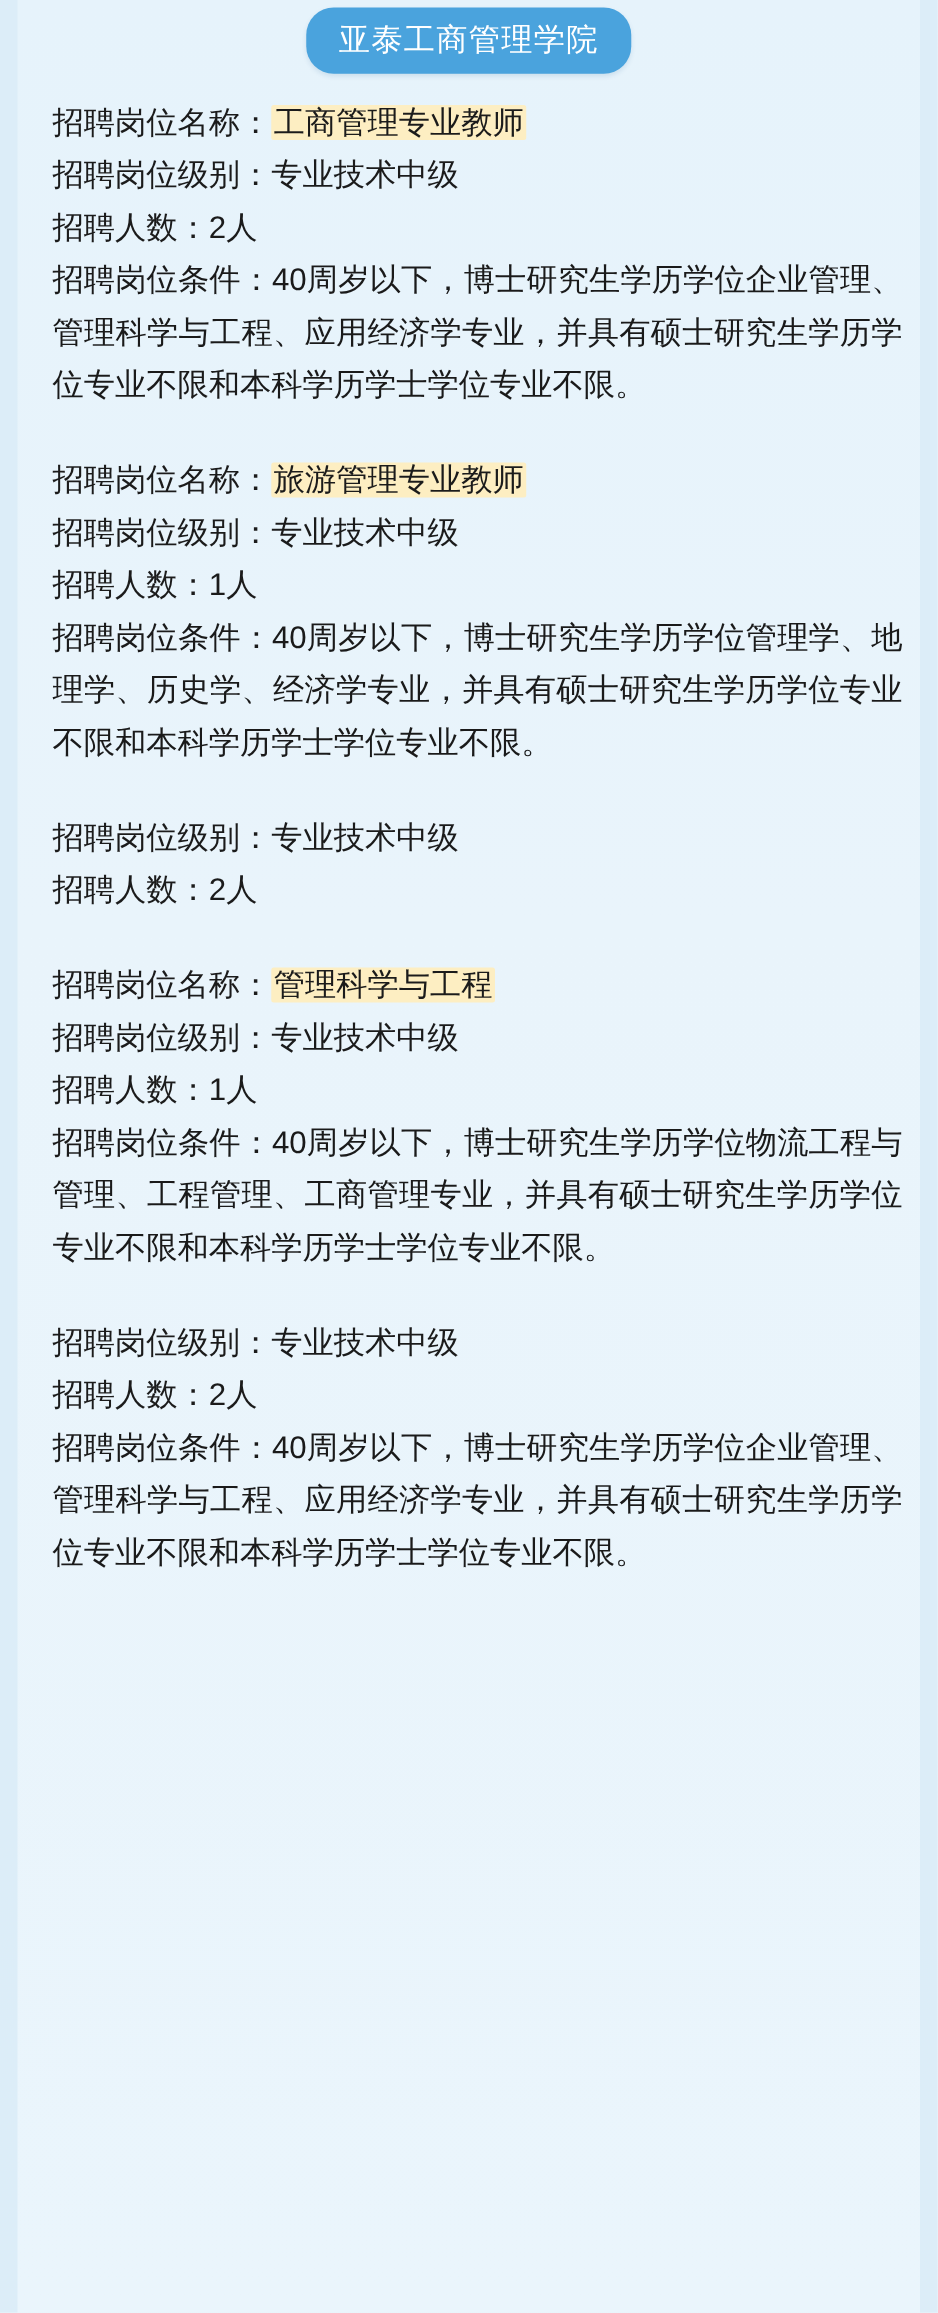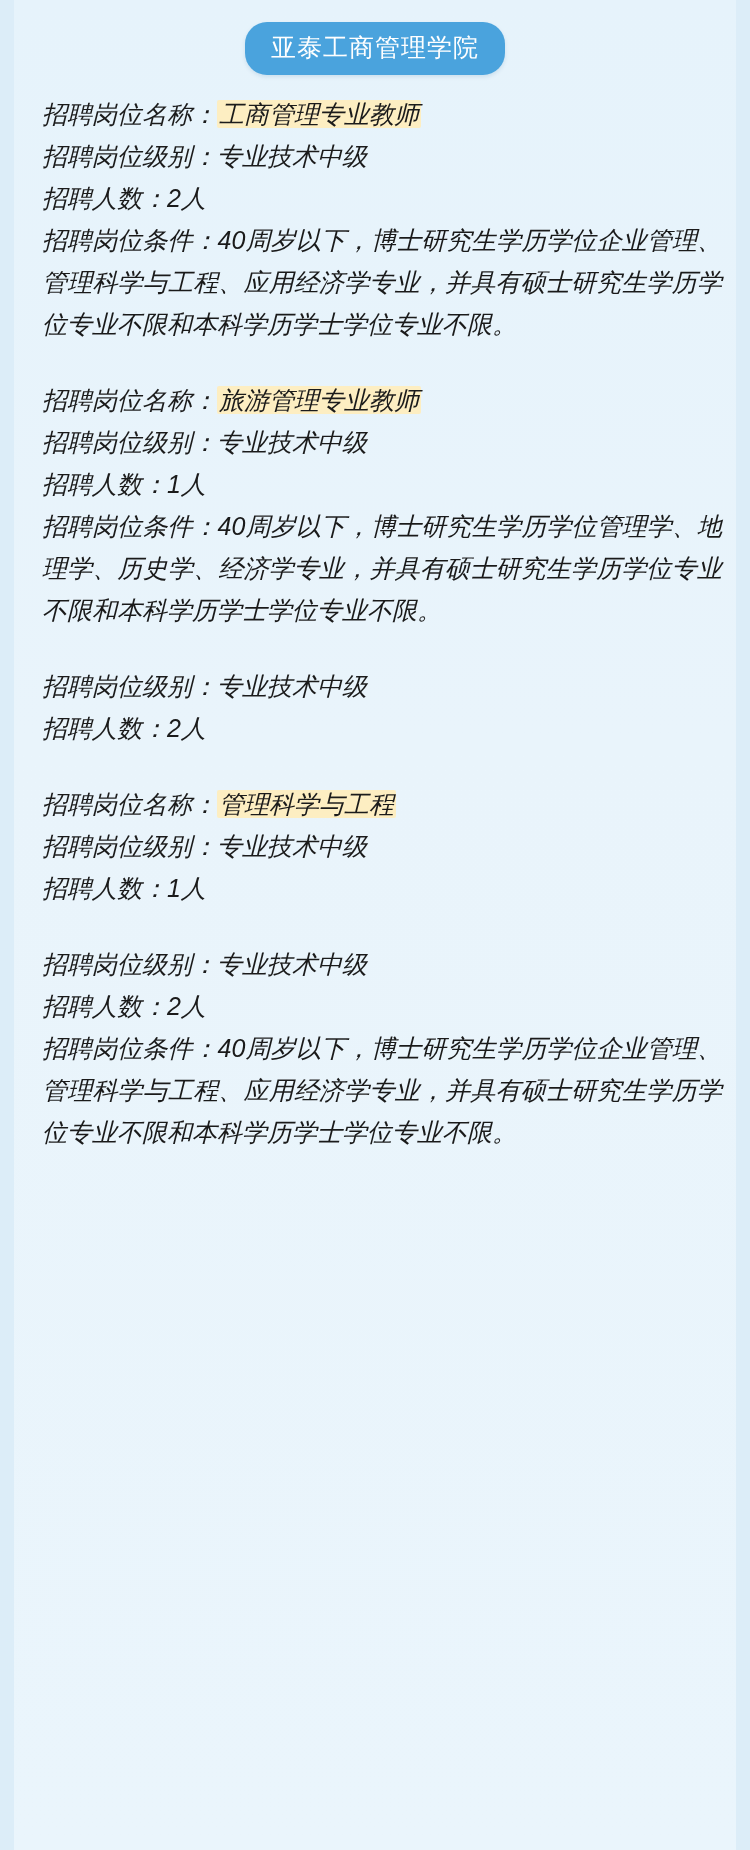--- a/index.html
+++ b/index.html
@@ -32,40 +32,39 @@
   }
   .right-rail {
     position: absolute;
     right: 0;
     top: 0;
     bottom: 0;
     width: 14px;
     background: #dcedf8;
   }
   .header-wrap {
-    padding-top: 22px;
+    padding-top: 6px;
     text-align: center;
     text-decoration: underline;
   }
   .title-pill {
     display: inline-block;
     background: #4aa3dd;
     color: #ffffff;
     font-size: 25px;
     letter-spacing: 1px;
     padding: 9px 26px 11px 26px;
     border-radius: 22px;
     box-shadow: 0 2px 4px rgba(0, 80, 140, 0.12);
   }
   .content {
     padding: 18px 28px 0 42px;
   }
   .job-block {
     margin-bottom: 34px;
-    font-style: italic;
   }
   .line {
     font-size: 25px;
     line-height: 42px;
     color: #1b1b1b;
   }
   .label {
     font-size: 25px;
   }
   .hl {
@@ -138,20 +137,23 @@
     <div class="job-block">
       <div class="line">
         <span class="label">招聘岗位名称：</span><span class="hl">管理科学与工程</span>
       </div>
       <div class="line">
         <span class="label">招聘岗位级别：</span><span>专业技术中级</span>
       </div>
       <div class="line">
         <span class="label">招聘人数：</span><span>1人</span>
       </div>
+      <div class="cond">
+        <span class="label">招聘岗位条件：</span><span>40周岁以下，博士研究生学历学位物流工程与管理、工程管理、工商管理专业，并具有硕士研究生学历学位专业不限和本科学历学士学位专业不限。</span>
+      </div>
     </div>
 
     <div class="job-block">
       <div class="line">
         <span class="label">招聘岗位级别：</span><span>专业技术中级</span>
       </div>
       <div class="line">
         <span class="label">招聘人数：</span><span>2人</span>
       </div>
       <div class="cond">

